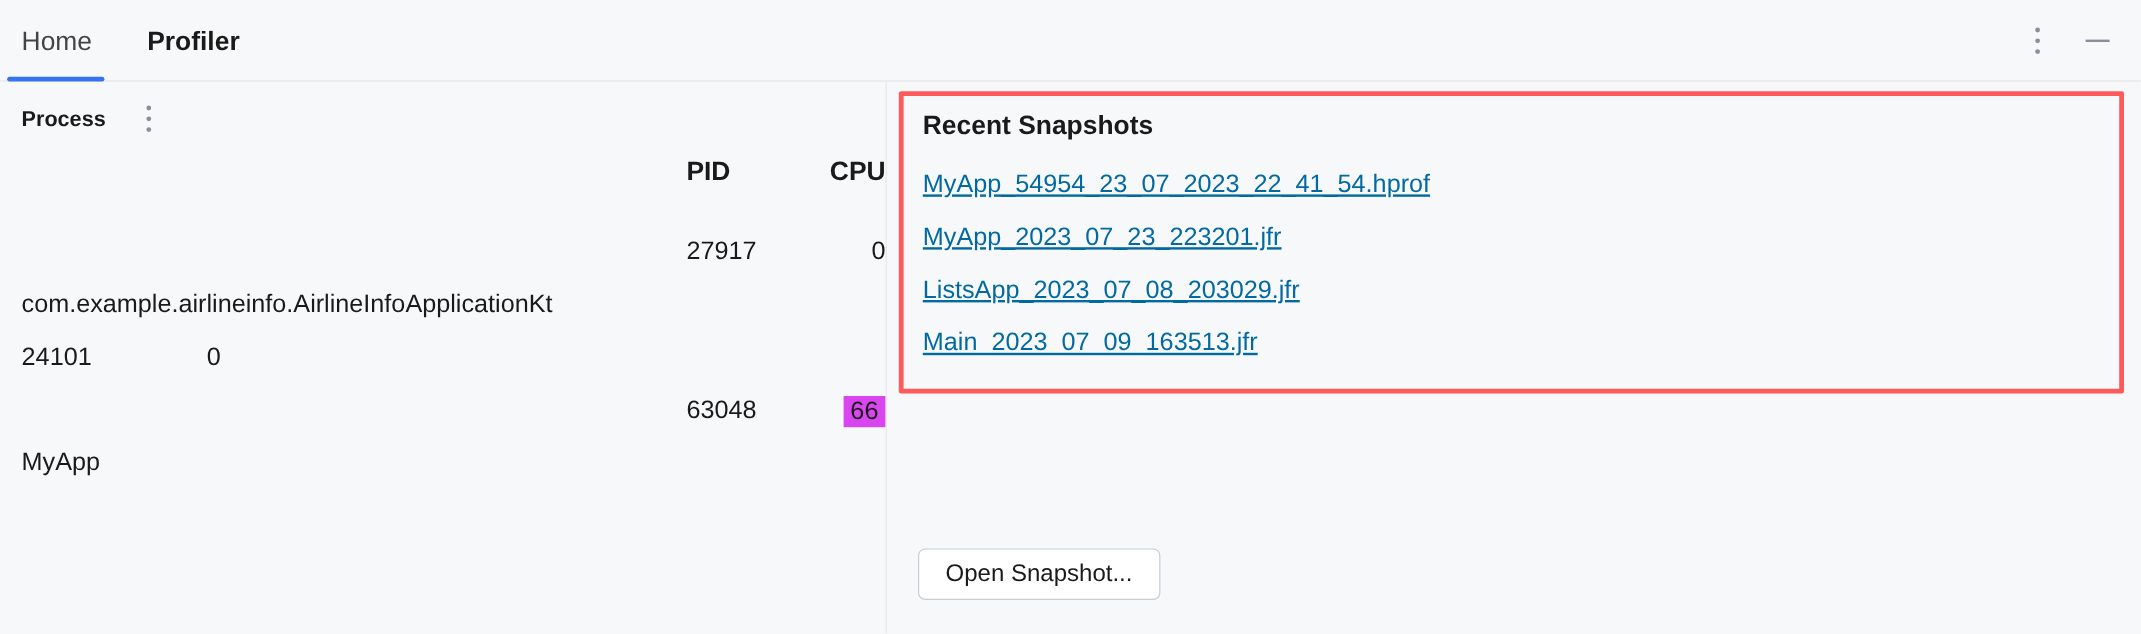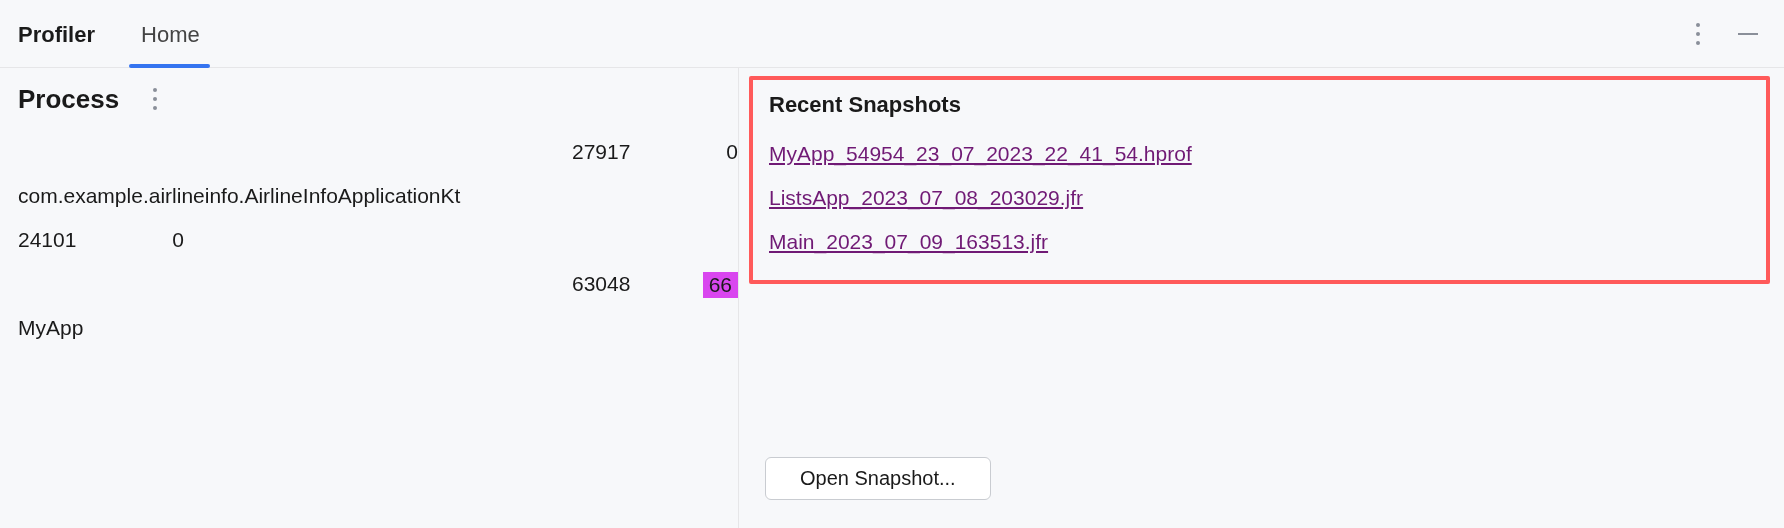--- a/index.html
+++ b/index.html
@@ -96,21 +96,21 @@
       padding: 14px 0 0 18px;
     }
     .process-header {
       display: flex;
       align-items: center;
       gap: 28px;
       margin-bottom: 14px;
     }
     .process-title {
       font-weight: 700;
-      font-size: 26px;
+      font-size: 18px;
     }
     .process-menu {
       cursor: pointer;
     }
     .process-table {
       width: 100%;
     }
     .process-head {
       display: flex;
       padding: 0 0 14px 0;
@@ -152,46 +152,46 @@
       padding: 12px 16px 16px 16px;
     }
     .snapshots-title {
       font-weight: 700;
       font-size: 22px;
       margin-bottom: 14px;
     }
     .snapshot-link {
       display: block;
       text-decoration: underline;
-      color: #701a75;
+      color: #0369a1;
       padding: 10px 0;
       font-size: 21px;
       cursor: pointer;
     }
     .open-snapshot-btn {
       position: absolute;
       left: 26px;
       bottom: 28px;
-      padding: 9px 34px;
+      padding: 9px 22px;
       background: #ffffff;
       border: 1px solid #c9ccd1;
       border-radius: 6px;
       font-size: 20px;
       color: #1a1a1a;
       cursor: pointer;
     }
   </style>
 </head>
 <body>
 
 <div class="window">
   <div class="header">
     <div class="tabs">
+      <div class="tab home">Home</div>
       <div class="tab active">Profiler</div>
-      <div class="tab home">Home</div>
     </div>
     <div class="header-actions">
       <div class="icon-dots-v">
         <span></span>
           <span></span>
           <span></span>
       </div>
       <div class="minimize"></div>
     </div>
   </div>
@@ -200,20 +200,25 @@
     <div class="left-panel">
       <div class="process-header">
         <div class="process-title">Process</div>
         <div class="icon-dots-v process-menu">
           <span></span>
             <span></span>
             <span></span>
         </div>
       </div>
       <div class="process-table">
+        <div class="process-head">
+          <div class="col-process"></div>
+          <div class="col-pid">PID</div>
+          <div class="col-cpu">CPU</div>
+        </div>
 
         <div class="process-row">
           <div class="col-process">com.example.airlineinfo.AirlineInfoApplicationKt</div>
           <div class="col-pid">27917</div>
           <div class="col-cpu">0</div>
         </div>
 
         <div class="process-row">
           <div class="col-pid">24101</div>
           <div class="col-cpu">0</div>
@@ -224,19 +229,20 @@
           <div class="col-pid">63048</div>
           <div class="col-cpu"><span class="cpu-highlight">66</span></div>
         </div>
       </div>
     </div>
 
     <div class="right-panel">
       <div class="highlight-box">
         <div class="snapshots-title">Recent Snapshots</div>
         <a class="snapshot-link">MyApp_54954_23_07_2023_22_41_54.hprof</a>
+        <a class="snapshot-link">MyApp_2023_07_23_223201.jfr</a>
         <a class="snapshot-link">ListsApp_2023_07_08_203029.jfr</a>
         <a class="snapshot-link">Main_2023_07_09_163513.jfr</a>
       </div>
       <button class="open-snapshot-btn">Open Snapshot...</button>
     </div>
   </div>
 </div>
 
 </body></html>

